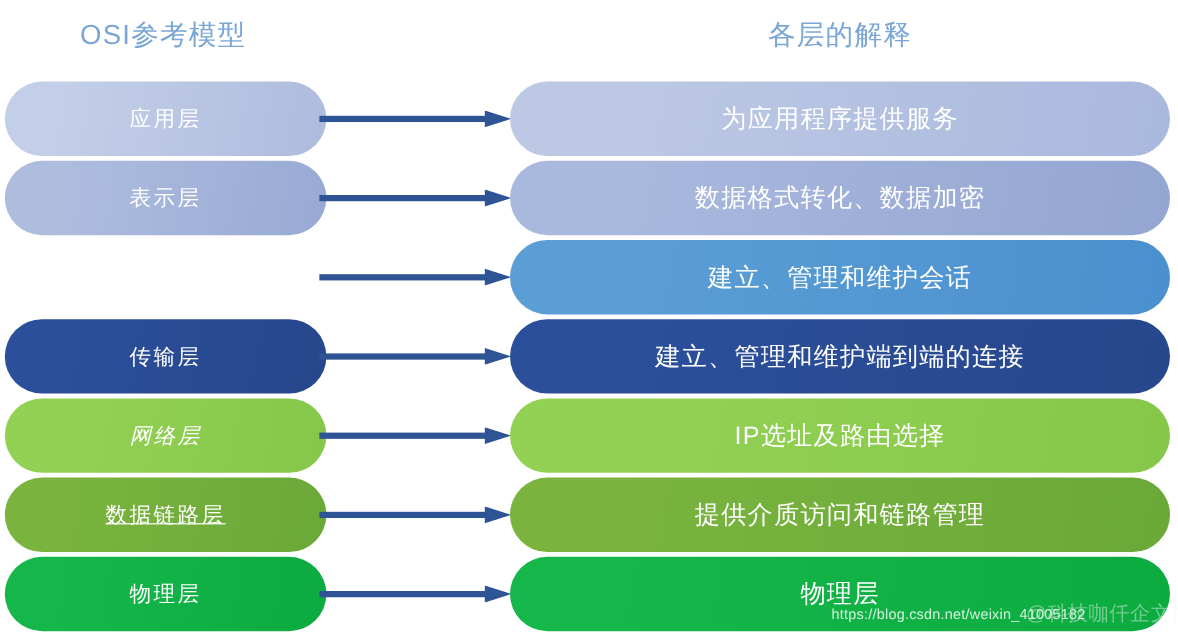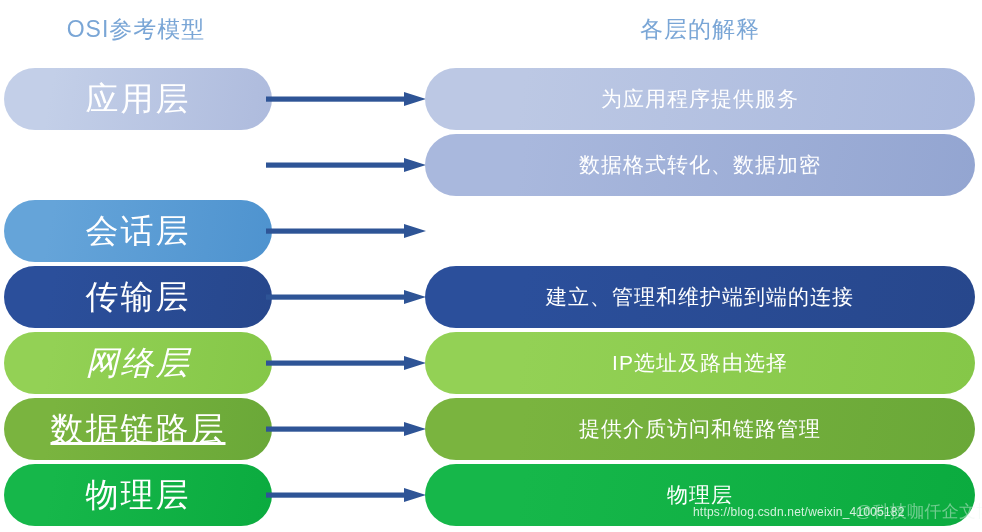--- a/index.html
+++ b/index.html
@@ -55,21 +55,21 @@
     align-items: center;
     justify-content: center;
     color: #ffffff;
     white-space: nowrap;
     overflow: hidden;
   }
 
   .layer-box.left {
     left: 4px;
     width: 268px;
-    font-size: 33px;
+    font-size: 18px;
     letter-spacing: 2px;
   }
 
   .layer-box.right {
     left: 425px;
     width: 550px;
     font-size: 21px;
     letter-spacing: 1px;
   }
 
@@ -124,39 +124,42 @@
           <svg width="160" height="14" viewBox="0 0 160 14">
             <rect x="0" y="4.5" width="142" height="5.2" fill="#2e5496"></rect>
             <polygon points="138,0 160,7 138,14" fill="#2e5496"></polygon>
           </svg>
         </div>
         <div class="layer-box right" style="background: linear-gradient(100deg, rgb(188, 200, 228) 0%, rgb(188, 200, 228) 18%, rgb(169, 184, 221) 100%);">
           <span>为应用程序提供服务</span>
         </div>
       </div>
       <div class="row" style="top: 134px;">
+        <div class="layer-box left" style="background: linear-gradient(100deg, rgb(174, 189, 222) 0%, rgb(174, 189, 222) 18%, rgb(152, 169, 212) 100%);">
+          <span>表示层</span>
+        </div>
         <div class="connector">
           <svg width="160" height="14" viewBox="0 0 160 14">
             <rect x="0" y="4.5" width="142" height="5.2" fill="#2e5496"></rect>
             <polygon points="138,0 160,7 138,14" fill="#2e5496"></polygon>
           </svg>
         </div>
         <div class="layer-box right" style="background: linear-gradient(100deg, rgb(169, 184, 221) 0%, rgb(169, 184, 221) 18%, rgb(147, 165, 209) 100%); align-items: center;">
           <span>数据格式转化、数据加密</span>
         </div>
       </div>
       <div class="row" style="top: 200px;">
-        <div class="layer-box left" style="background: linear-gradient(100deg, rgb(101, 164, 217) 0%, rgb(101, 164, 217) 18%, rgb(78, 147, 207) 100%);">
-          <span>会话层</span>
-        </div>
-        <div class="connector">
-          <svg width="160" height="14" viewBox="0 0 160 14">
-            <rect x="0" y="4.5" width="142" height="5.2" fill="#2e5496"></rect>
-            <polygon points="138,0 160,7 138,14" fill="#2e5496"></polygon>
-          </svg>
+        <div class="connector">
+          <svg width="160" height="14" viewBox="0 0 160 14">
+            <rect x="0" y="4.5" width="142" height="5.2" fill="#2e5496"></rect>
+            <polygon points="138,0 160,7 138,14" fill="#2e5496"></polygon>
+          </svg>
+        </div>
+        <div class="layer-box right" style="background: linear-gradient(100deg, rgb(91, 158, 214) 0%, rgb(91, 158, 214) 18%, rgb(74, 144, 206) 100%);">
+          <span>建立、管理和维护会话</span>
         </div>
       </div>
       <div class="row" style="top: 266px;">
         <div class="layer-box left" style="background: linear-gradient(100deg, rgb(43, 79, 155) 0%, rgb(43, 79, 155) 18%, rgb(39, 71, 140) 100%);">
           <span>传输层</span>
         </div>
         <div class="connector">
           <svg width="160" height="14" viewBox="0 0 160 14">
             <rect x="0" y="4.5" width="142" height="5.2" fill="#2e5496"></rect>
             <polygon points="138,0 160,7 138,14" fill="#2e5496"></polygon>

